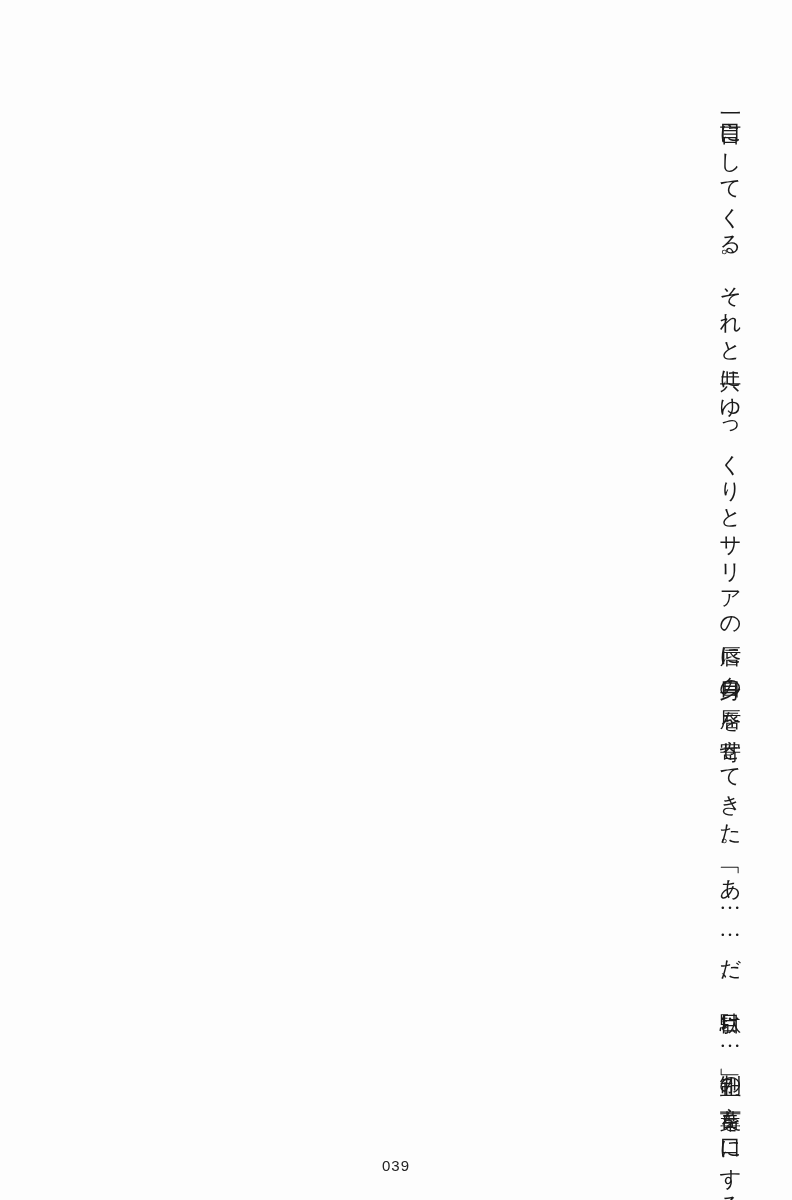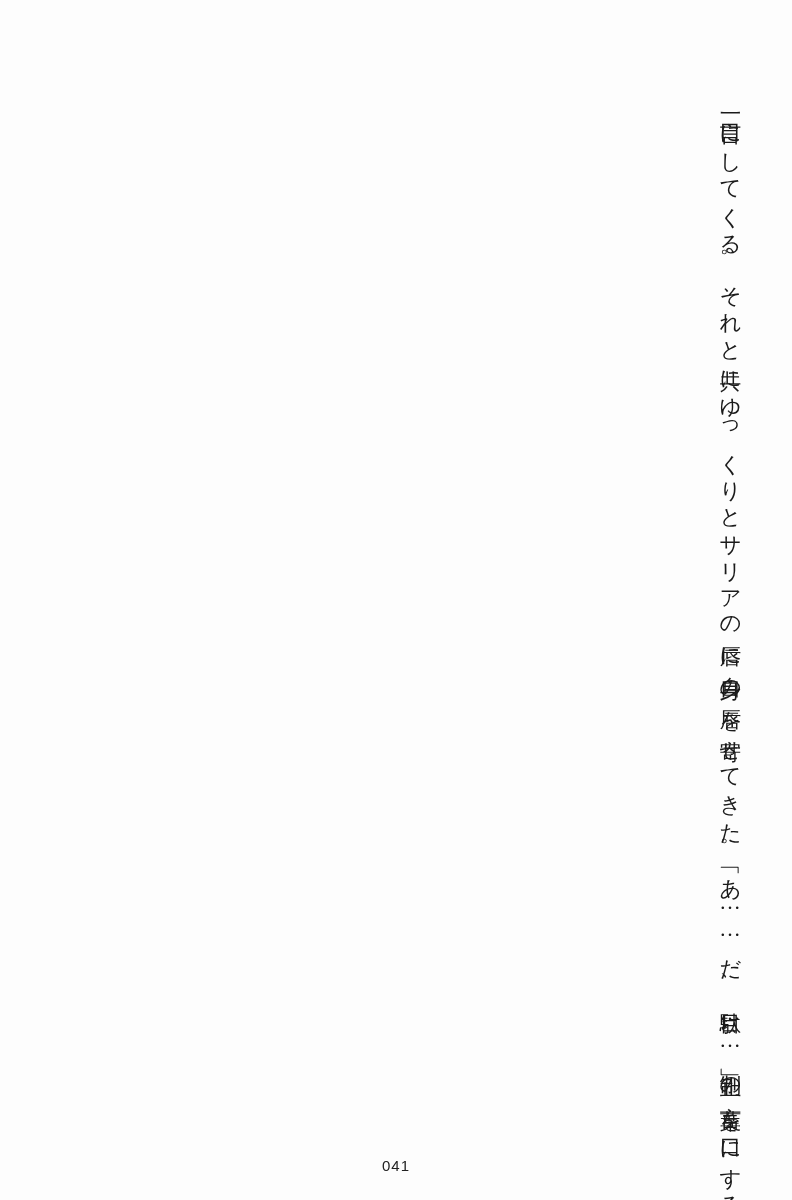--- a/index.html
+++ b/index.html
@@ -72,15 +72,15 @@
 
 <div id="page">
 
   <div id="text-block">
       <div class="line indent">一言口にしてくる。</div>
       <div class="line">それと共にゆっくりとサリアの唇に自身の唇を寄せてきた。</div>
       <div class="line">「あ……だ、駄目……」</div>
       <div class="line">制止の言葉を口にする。</div>
     </div>
 
-  <div id="page-number">041</div>
+  <div id="page-number">039</div>
 
 </div>
 
 </body></html>

